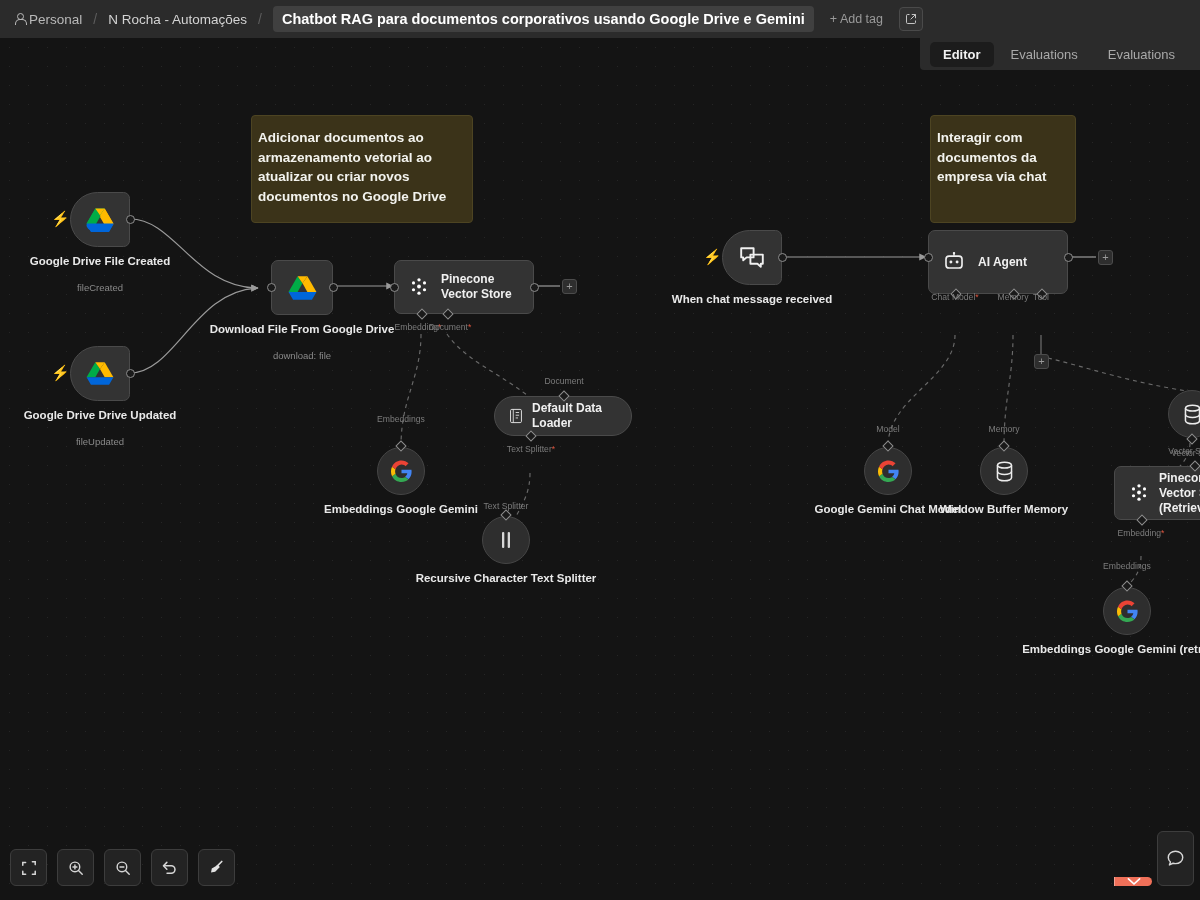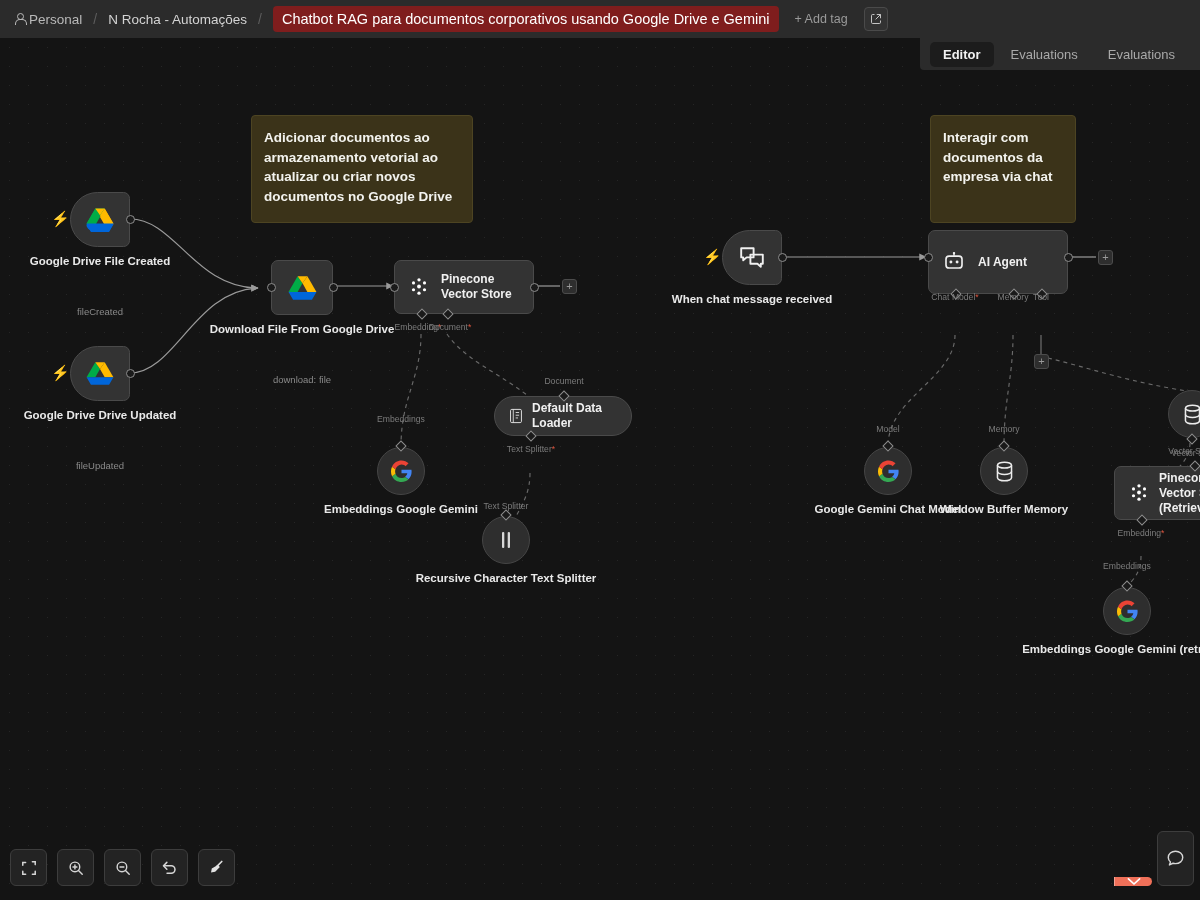--- a/index.html
+++ b/index.html
@@ -23,22 +23,22 @@
   .crumb {
     display: flex; align-items: center; gap: 4px;
     font-size: 13.5px; color: #b9b9b9; white-space: nowrap;
   }
   .crumb.proj { color: #d3d3d3; }
   .crumb-sep { color: #5d5d5d; margin: 0 11px; font-size: 14px; }
   .person-icon { display:inline-block; width: 11px; height: 12px; position: relative; }
   .person-icon::before{content:"";position:absolute;top:0;left:3px;width:5px;height:5px;border:1.2px solid #b9b9b9;border-radius:50%;}
   .person-icon::after{content:"";position:absolute;bottom:0;left:0.5px;width:10px;height:5px;border:1.2px solid #b9b9b9;border-bottom:none;border-radius:5px 5px 0 0;}
   .wf-title {
-    font-size: 14.5px; font-weight: 400; color: #ffffff;
-    background: #7f1d1d; border-radius: 4px;
+    font-size: 14.5px; font-weight: 700; color: #ffffff;
+    background: #404040; border-radius: 4px;
     padding: 5px 9px; white-space: nowrap;
   }
   .add-tag { font-size: 12.5px; color: #9a9a9a; margin-left: 16px; white-space: nowrap; }
   .hdr-icon-btn {
     width: 24px; height: 24px; margin-left: 16px;
     border: 1px solid #4a4a4a; border-radius: 4px;
     display: flex; align-items: center; justify-content: center;
     background: #323232;
   }
 
@@ -66,21 +66,21 @@
     overflow: hidden;
   }
   .edges { position: absolute; inset: 0; width: 1200px; height: 862px; pointer-events: none; }
 
   
   .sticky {
     position: absolute;
     background: #3b3319;
     border: 1px solid #4d4422;
     border-radius: 4px;
-    padding: 12px 12px;
+    padding: 12px 6px;
     font-size: 13.5px; font-weight: 700; line-height: 1.46;
     color: #f3f3ee;
   }
 
   
   .node { position: absolute; }
   .nbox {
     background: #333333;
     border: 1px solid #4a4a4a;
     border-radius: 7px;
@@ -89,21 +89,21 @@
   }
   .nbox.trigger { border-radius: 30px 7px 7px 30px; }
   .nlabel {
     position: absolute; left: 50%; transform: translateX(-50%);
     text-align: center; white-space: nowrap;
     font-size: 11.5px; font-weight: 700; color: #e9e9e9; line-height: 1.28;
   }
   .nsub {
     position: absolute; left: 50%; transform: translateX(-50%);
     text-align: center; white-space: nowrap;
-    font-size: 9.5px; color: #8a8a8a; margin-top: 24px;
+    font-size: 9.5px; color: #8a8a8a;
   }
   .circ {
     background: #2e2e2e; border: 1px solid #454545; border-radius: 50%;
     display: flex; align-items: center; justify-content: center;
   }
   .port {
     position: absolute; width: 9px; height: 9px; border-radius: 50%;
     background: #1a1a1a; border: 1.4px solid #8d8d8d;
   }
   .diamond {

